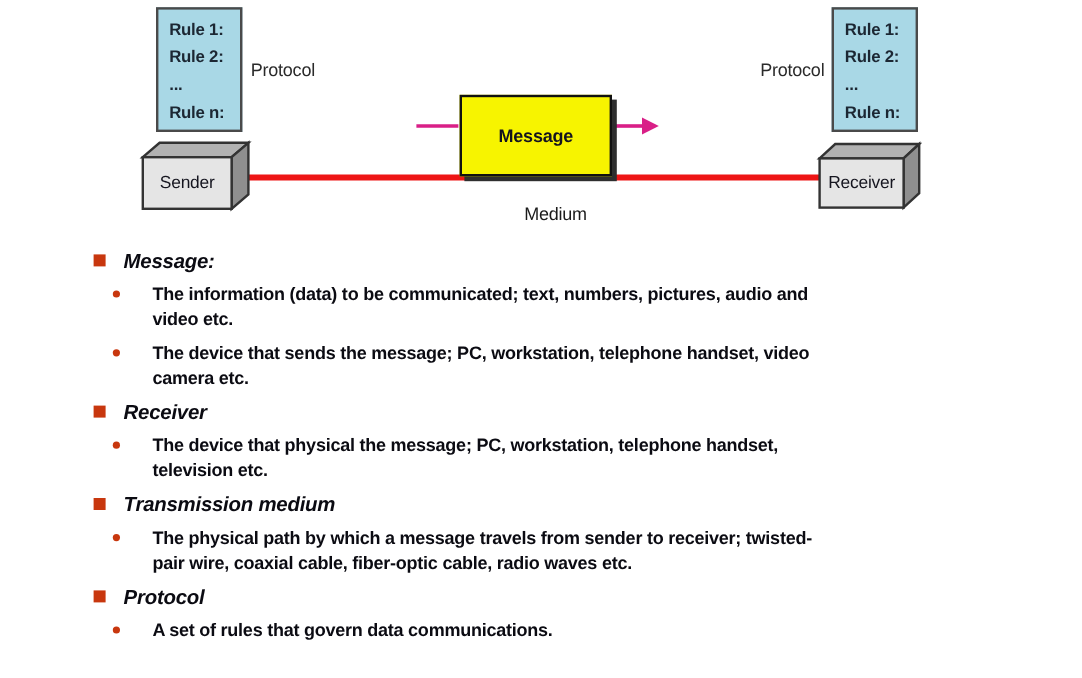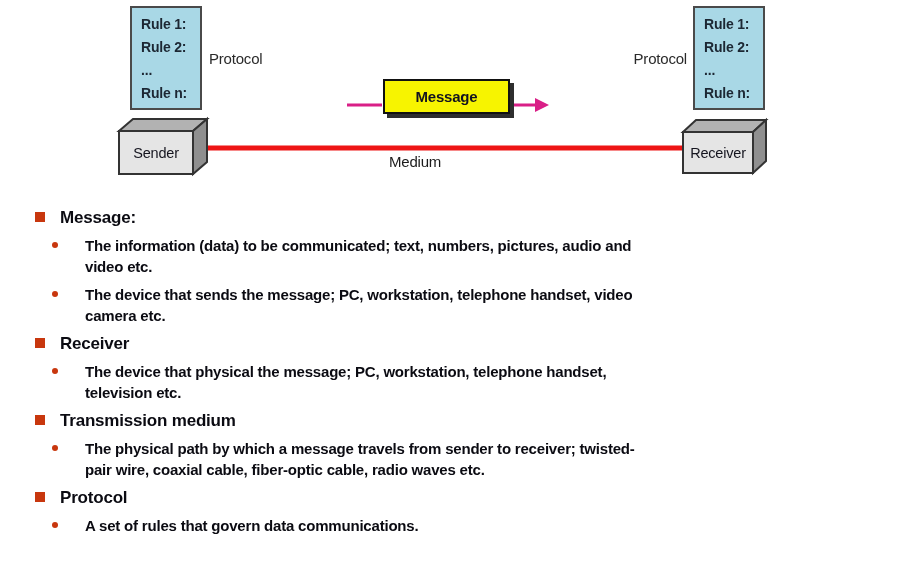--- a/index.html
+++ b/index.html
@@ -17,40 +17,40 @@
     letter-spacing:-0.2px;
   }
   .rule-box.left{left:130px;}
   .rule-box.right{left:693px;}
   .protocol-label{
     position:absolute;top:50px;font-size:15px;color:#2a2a2a;letter-spacing:-0.2px;
   }
   .protocol-label.left{left:209px;width:72px;text-align:left;}
   .protocol-label.right{left:615px;width:72px;text-align:right;}
   .message-box{
-    position:absolute;left:383px;top:79px;width:127px;height:35px;box-sizing:border-box;
+    position:absolute;left:383px;top:79px;width:127px;height:68px;box-sizing:border-box;
     background:#f7f400;border:2px solid #111;box-shadow:4px 4px 0 #2e2e2e;
     display:flex;align-items:center;justify-content:center;
     font-size:15px;font-weight:600;color:#13131f;letter-spacing:-0.2px;
   }
   .device-label{
     position:absolute;display:flex;align-items:center;justify-content:center;
     font-size:14.5px;color:#15151f;letter-spacing:-0.2px;border-radius:17px;
   }
   .device-label.sender{left:119px;top:131px;width:74px;height:43px;}
   .device-label.receiver{left:683px;top:132px;width:70px;height:41px;}
   .medium-label{
-    position:absolute;left:389px;top:153px;width:100px;text-align:left;
+    position:absolute;left:389px;top:170px;width:100px;text-align:right;
     font-size:15px;color:#1b1b1b;letter-spacing:-0.2px;
   }
   .face{stroke:#333;stroke-width:2;}
   
   .text-block{position:absolute;top:205px;left:0;right:0;padding-top:2px;color:#0b0b12;}
-  .head-row{display:flex;padding-left:35px;line-height:22px;margin-bottom:6px;}
-  .sub-row{display:flex;padding-left:52px;line-height:21px;margin-bottom:7px;}
+  .head-row{display:flex;padding-left:78px;line-height:22px;margin-bottom:6px;font-style:italic;}
+  .sub-row{display:flex;padding-left:94px;line-height:21px;margin-bottom:7px;}
   .sq-bullet{width:10px;height:10px;background:#c8370e;margin:5px 15px 0 0;flex:0 0 10px;}
   .dot-bullet{width:6px;height:6px;border-radius:50%;background:#c8370e;margin:7px 27px 0 0;flex:0 0 6px;}
   .head-text{font-size:17px;font-weight:700;letter-spacing:-0.2px;}
   .sub-text{font-size:15px;font-weight:700;letter-spacing:-0.2px;white-space:pre-line;max-width:680px;}
 </style>
 </head>
 <body>
 
 <div class="diagram">
 

